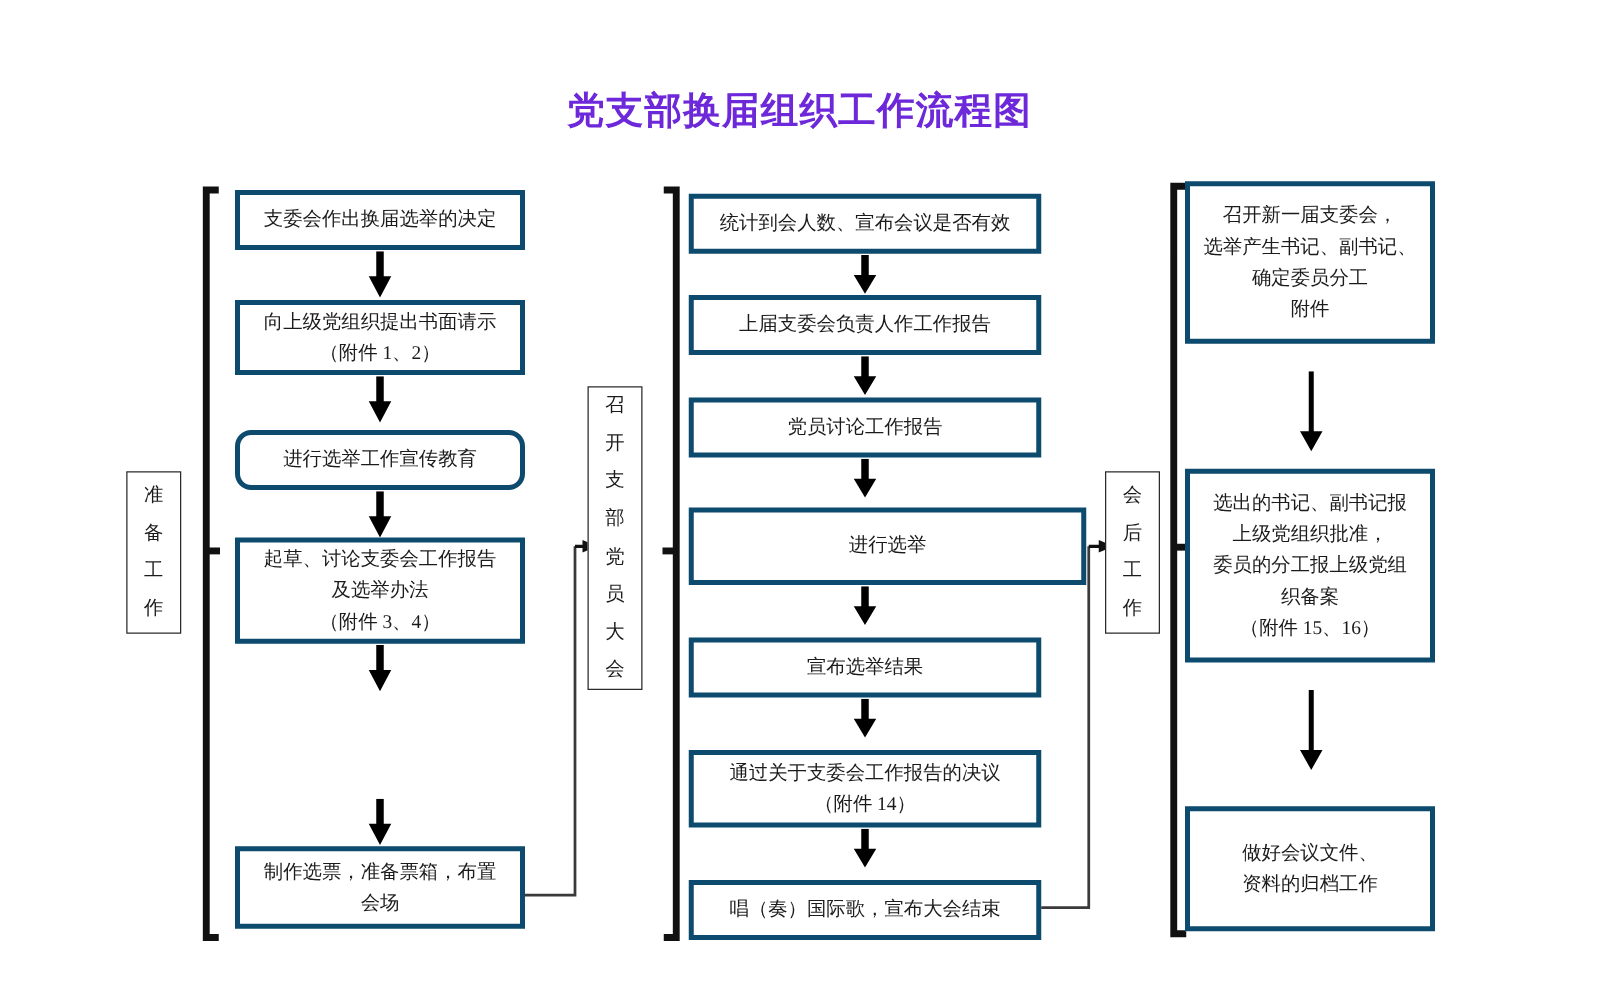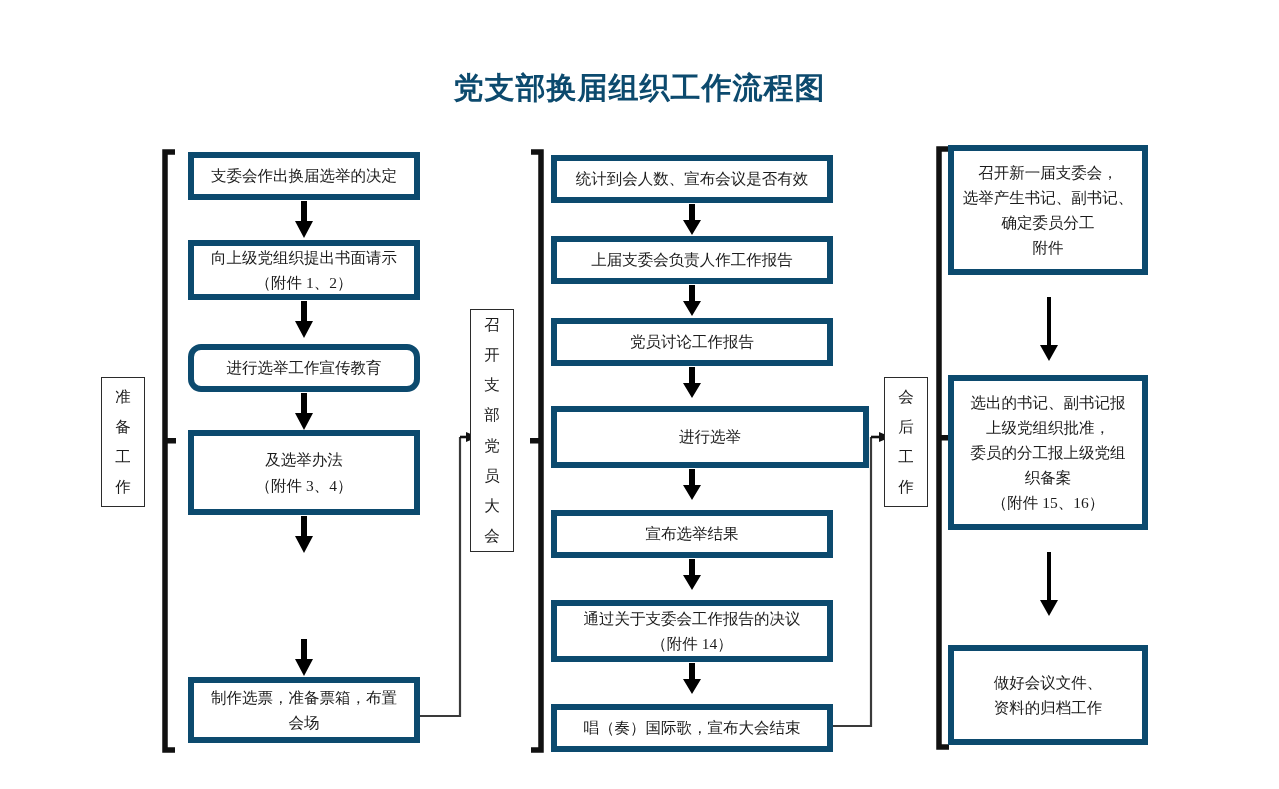--- a/index.html
+++ b/index.html
@@ -14,28 +14,28 @@
   #canvas{position:relative;width:1279px;height:789px;}
 
   .title{
     position:absolute;
     left:0;top:68px;width:1279px;
     text-align:center;
     font-family:"Liberation Sans","DejaVu Sans",sans-serif;
     font-weight:bold;
     font-size:30px;
     letter-spacing:1px;
-    color:#0c4a6e;
+    color:#6d28d9;
   }
 
   
   .box{
     position:absolute;
     box-sizing:border-box;
-    border:6px solid #0c4a6e;
+    border:4px solid #0c4a6e;
     background:#ffffff;
     display:flex;
     flex-direction:column;
     align-items:center;
     justify-content:center;
     text-align:center;
     font-size:15.5px;
     line-height:1.62;
     color:#1b1b1b;
     padding:2px 4px;
@@ -117,20 +117,21 @@
     <span class="ln">进行选举工作宣传教育</span>
   </div>
 
   <div class="arrow" style="left:292px;top:393px;">
     <svg width="24" height="38" viewBox="0 0 24 38">
         <path d="M9 0 h6 v20 h6 L12 37 L3 20 h6 z" fill="#000"></path>
       </svg>
   </div>
 
   <div class="box" style="left:188px;top:430px;width:232px;height:85px;">
+    <span class="ln">起草、讨论支委会工作报告</span>
     <span class="ln">及选举办法</span>
     <span class="ln">（附件 3、4）</span>
   </div>
 
   <div class="arrow" style="left:292px;top:516px;">
     <svg width="24" height="38" viewBox="0 0 24 38">
         <path d="M9 0 h6 v20 h6 L12 37 L3 20 h6 z" fill="#000"></path>
       </svg>
   </div>
 

